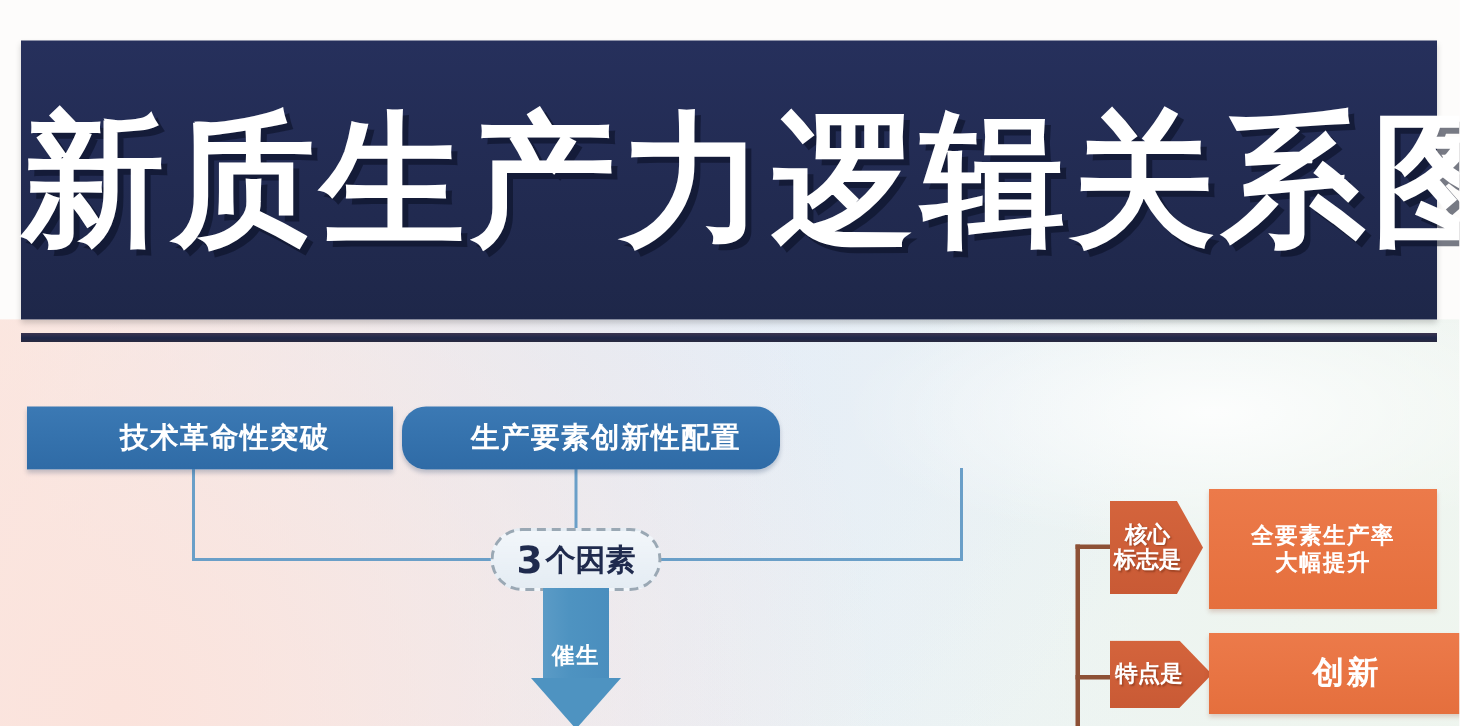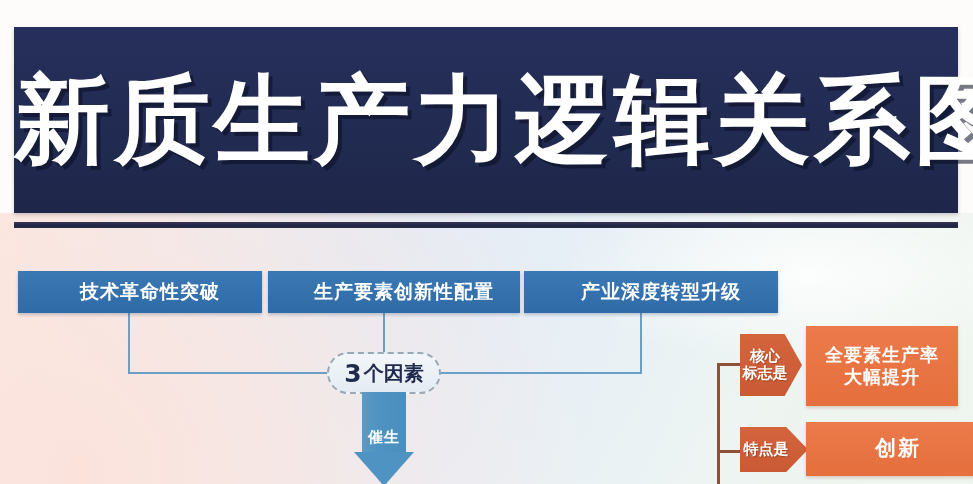--- a/index.html
+++ b/index.html
@@ -61,21 +61,21 @@
   .blue-box{
     position:absolute;top:271px;height:42px;
     background:linear-gradient(180deg,#3b79b4 0%,#2f6ba6 100%);
     display:flex;align-items:center;justify-content:center;
     color:#ffffff;font-size:19px;font-weight:bold;letter-spacing:1px;
     box-shadow:0 2px 3px rgba(30,60,100,.25);
     font-family:"DejaVu Sans","Liberation Sans",sans-serif;
     padding-left:20px;
   }
   .blue-box.b1{left:18px;width:224px;}
-  .blue-box.b2{left:268px;width:232px;}
+  .blue-box.b2{left:268px;width:232px;border-radius:16px;}
   .blue-box.b3{left:524px;width:234px;}
 
   
   .pill{
     position:absolute;left:327px;top:352px;width:114px;height:42px;
     background:linear-gradient(180deg,#f2f6fa 0%,#e4ecf3 100%);
     border:2px dashed #9aa8b4;border-radius:21px;
     display:flex;align-items:center;justify-content:center;
     box-sizing:border-box;
   }
@@ -133,21 +133,21 @@
 
   
   .orange-box{
     position:absolute;
     background:linear-gradient(180deg,#ec7a4a 0%,#e56f3d 100%);
     display:flex;align-items:center;justify-content:center;
     color:#ffffff;font-weight:bold;text-align:center;line-height:1.22;
     box-shadow:0 2px 3px rgba(140,60,30,.22);
     font-family:"DejaVu Sans","Liberation Sans",sans-serif;
   }
-  .orange-box.o1{left:806px;top:326px;width:152px;height:80px;font-size:18px;letter-spacing:1px;}
+  .orange-box.o1{left:806px;top:326px;width:152px;height:80px;font-size:15px;letter-spacing:1px;}
   .orange-box.o2{left:806px;top:422px;width:184px;height:54px;font-size:21px;letter-spacing:2px;}
   .ob-line{display:block;}
 </style>
 </head>
 <body>
 
 <div id="stage">
 
   <div class="bg-top-white"></div>
   <div class="bg-base"></div>
@@ -163,23 +163,20 @@
   <div class="conn conn-v3"></div>
   <div class="conn conn-h-left"></div>
   <div class="conn conn-h-right"></div>
 
   <div class="blue-box b1">
     <span>技术革命性突破</span>
   </div>
   <div class="blue-box b2">
     <span>生产要素创新性配置</span>
   </div>
-  <div class="blue-box b3">
-    <span>产业深度转型升级</span>
-  </div>
 
   <div class="pill">
     <span class="pill-num">3</span>
     <span class="pill-text">个因素</span>
   </div>
 
   <div class="down-arrow">
     <div class="shaft"></div>
     <div class="head"></div>
     <div class="label">催生</div>

